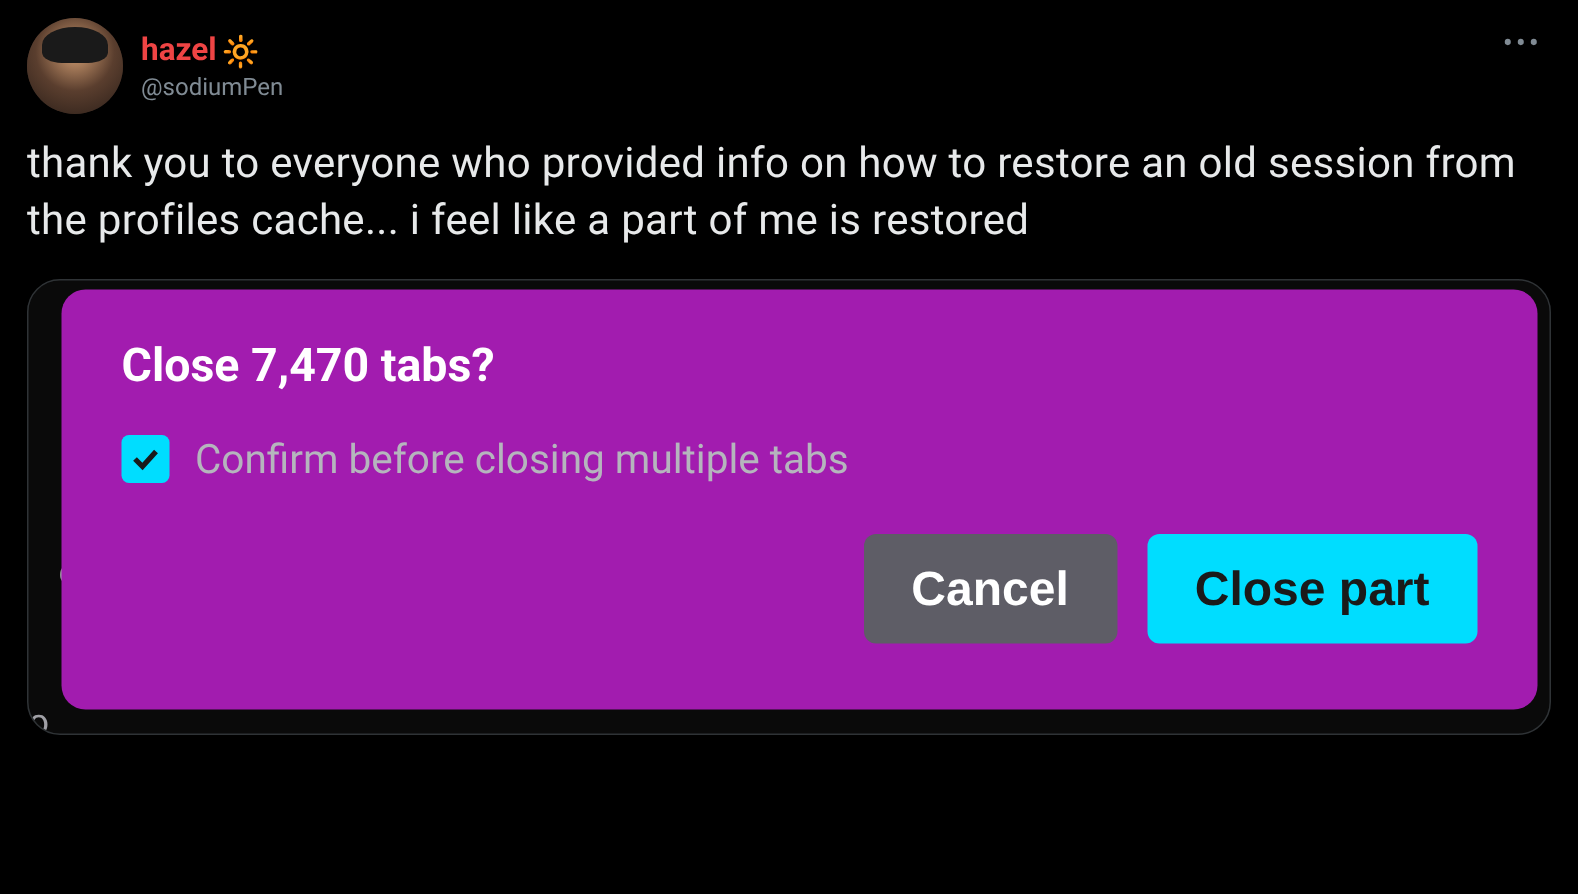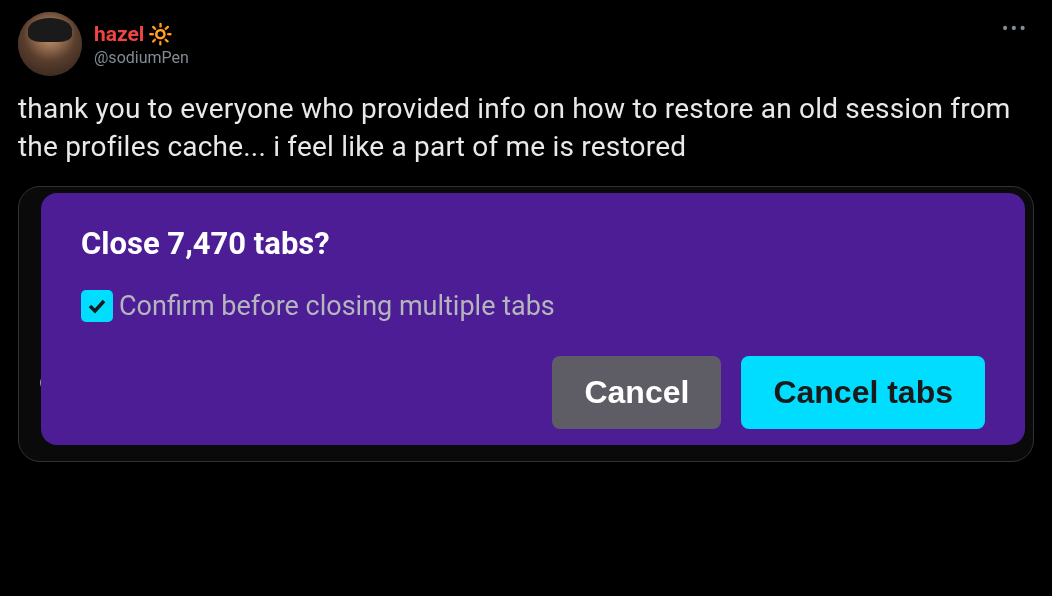--- a/index.html
+++ b/index.html
@@ -93,36 +93,36 @@
       letter-spacing: 0.2px;
     }
     .attachment {
       position: relative;
       border-radius: 22px;
       overflow: hidden;
       background: #0a0a0a;
       border: 1px solid #2f3336;
     }
     .dialog-bg {
-      background: #4c1d95;
+      background: #a21caf;
       border-radius: 16px;
-      padding: 32px 40px 16px 40px;
+      padding: 32px 40px 44px 40px;
       margin: 6px 8px 16px 22px;
       position: relative;
     }
     .dialog-title {
       font-size: 31px;
       font-weight: 700;
       color: #ffffff;
       margin-bottom: 28px;
     }
     .checkbox-row {
       display: flex;
       align-items: center;
-      gap: 6px;
+      gap: 17px;
       margin-bottom: 34px;
     }
     .checkbox {
       width: 32px;
       height: 32px;
       background: #00ddff;
       border-radius: 5px;
       display: flex;
       align-items: center;
       justify-content: center;
@@ -209,16 +209,16 @@
     <div class="checkbox-row">
       <div class="checkbox">
         <svg class="checkmark" viewBox="0 0 20 20">
           <polyline points="3,10 8,15 17,5"></polyline>
         </svg>
       </div>
       <span class="checkbox-label">Confirm before closing multiple tabs</span>
     </div>
     <div class="dialog-buttons">
       <button class="btn btn-cancel">Cancel</button>
-      <button class="btn btn-primary">Cancel tabs</button>
+      <button class="btn btn-primary">Close part</button>
     </div>
   </div>
 </div>
 
 </body></html>

